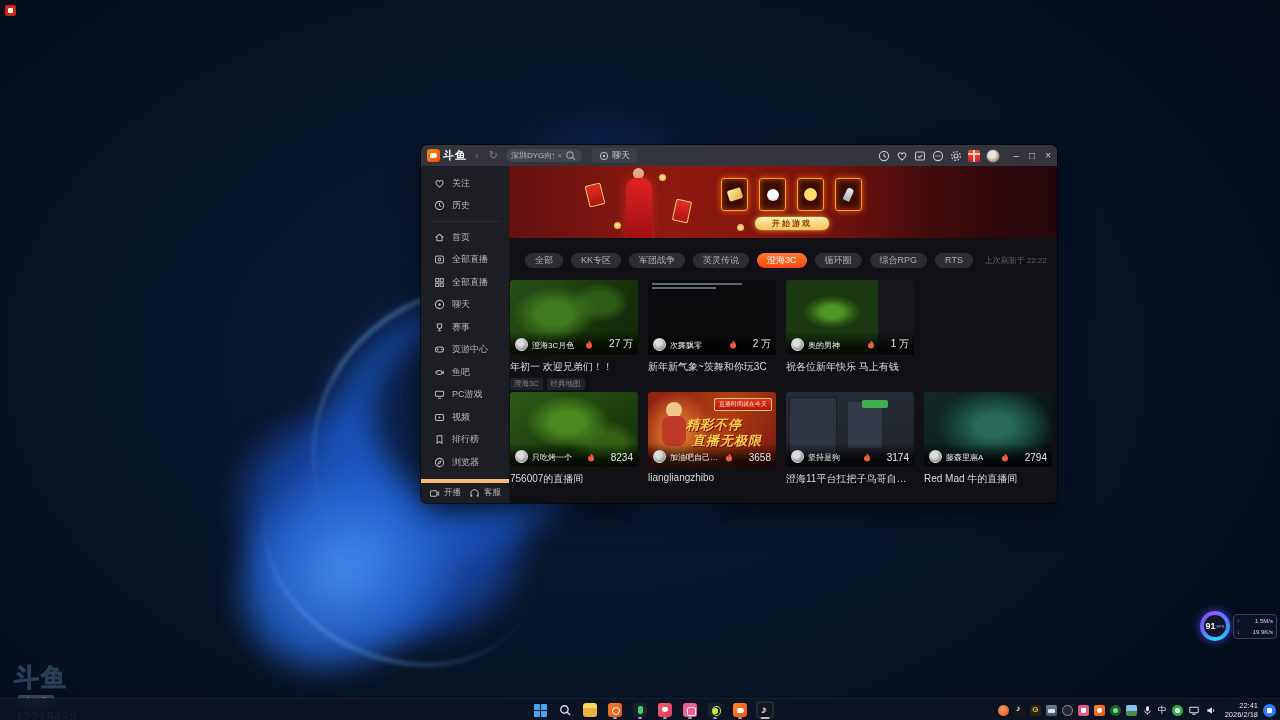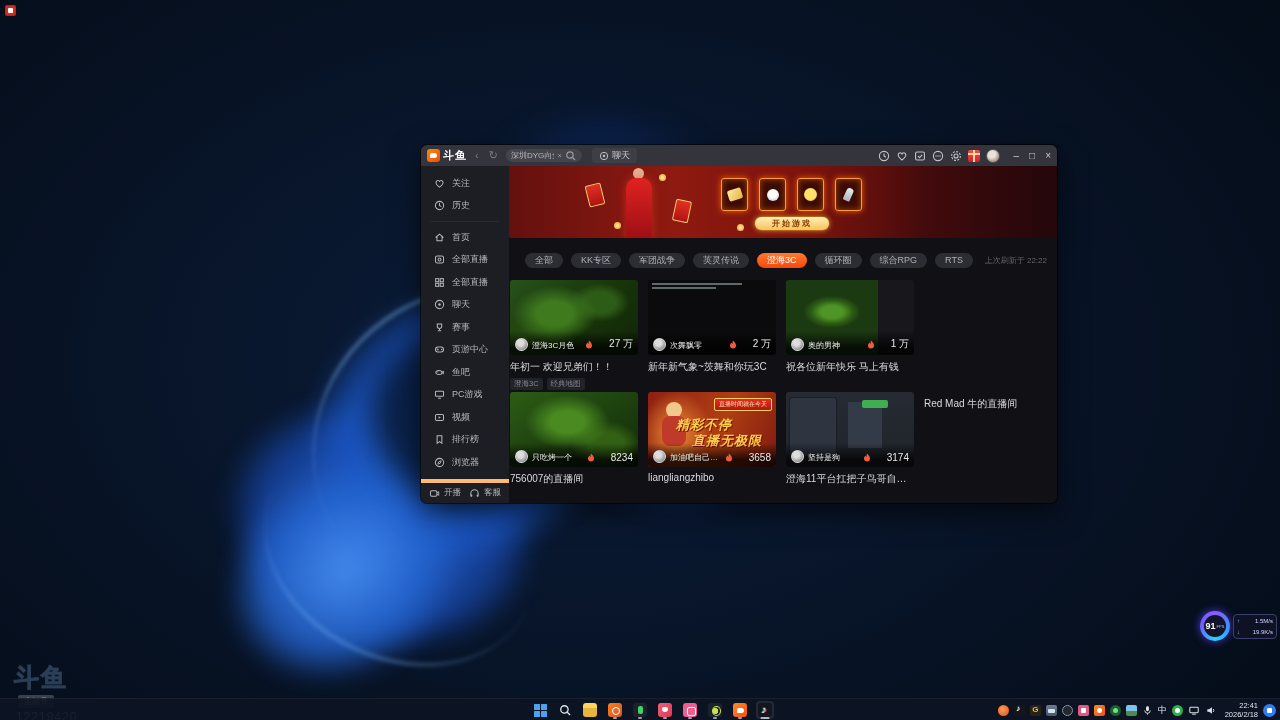--- a/index.html
+++ b/index.html
@@ -161,21 +161,21 @@
   .t4 { background:radial-gradient(70px 44px at 55% 35%,#3fae4e 0 25%,#1e6a38 55%,transparent 85%),
         radial-gradient(50px 30px at 25% 70%,#2c8c56 0 35%,transparent 80%),
         linear-gradient(120deg,#143a22,#0c2014); }
   .t5 { background:radial-gradient(56px 36px at 45% 40%,#4a8a20 0 30%,transparent 75%),
         radial-gradient(44px 30px at 75% 70%,#336114 0 40%,transparent 80%),
         linear-gradient(150deg,#2c5c16,#1a3a0c 65%,#122708); }
   .t6 { background:radial-gradient(50px 60px at 22% 55%,#d8742c 0 20%,transparent 70%),
         linear-gradient(115deg,#8e2012,#b03e14 55%,#7e1a0e); }
   .t6 .ribbon { position:absolute; right:4px; top:6px; background:linear-gradient(180deg,#e03020,#b01810);
         border:1px solid #ffcf6e; color:#ffe9b0; font-size:6px; padding:1px 4px; border-radius:2px; }
-  .t6 .big1 { position:absolute; left:28px; top:24px; font-size:13px; font-weight:900; font-style:italic;
+  .t6 .big1 { position:absolute; left:38px; top:24px; font-size:13px; font-weight:900; font-style:italic;
         color:#ffd24a; text-shadow:1px 1px 0 #7a1004; letter-spacing:1px; }
   .t6 .big2 { position:absolute; left:44px; top:40px; font-size:13px; font-weight:900; font-style:italic;
         color:#ffd24a; text-shadow:1px 1px 0 #7a1004; letter-spacing:1px; }
   .t6 .chr { position:absolute; left:18px; top:10px; width:16px; height:16px; border-radius:50%; background:#f0c88c; }
   .t6 .chrb { position:absolute; left:14px; top:24px; width:24px; height:30px; border-radius:8px; background:#c03a2a; }
   .t7 { background:linear-gradient(#262b33,#1f242b); }
   .t7::before { content:""; position:absolute; left:4px; top:6px; width:46px; height:58px; background:#2e3440;
         border-radius:2px; box-shadow:52px -2px 0 -6px #343b48, 0 0 0 1px #1a1e26; }
   .t7::after { content:""; position:absolute; right:26px; top:8px; width:26px; height:8px; background:#3fae4e; border-radius:2px; }
   .t8 { background:radial-gradient(70px 46px at 55% 45%,#2a6a58 0 25%,#17443c 55%,transparent 85%),
@@ -573,20 +573,32 @@
                   <path d="M4 0.5 C5.6 2 7 3.6 7 5.6 A3 3 0 0 1 1 5.6 C1 4.4 1.8 3.4 2.6 2.6 C2.8 3.4 3.4 3.8 3.8 3.6 C3.4 2.6 3.6 1.4 4 0.5 Z" fill="#f05c3c"></path>
                 </svg>
                 <span>3174</span>
               </span>
           </div>
         </div>
         <div class="ctitle">澄海11平台扛把子鸟哥自信横扫...</div>
       </div>
 
       <div class="card r2 col4">
+        <div class="thumb t8">
+          <div class="ovl">
+              <span class="s-avatar"></span>
+            <span class="s-name">藤森里惠A</span>
+            <span class="heat">
+                <svg class="flame" viewBox="0 0 8 9">
+                  <path d="M4 0.5 C5.6 2 7 3.6 7 5.6 A3 3 0 0 1 1 5.6 C1 4.4 1.8 3.4 2.6 2.6 C2.8 3.4 3.4 3.8 3.8 3.6 C3.4 2.6 3.6 1.4 4 0.5 Z" fill="#f05c3c"></path>
+                </svg>
+                <span>2794</span>
+              </span>
+          </div>
+        </div>
         <div class="ctitle">Red Mad 牛的直播间</div>
       </div>
 
     </div>
   </div>
 
   <div class="taskbar">
     <div class="tb-center">
       <div class="tb-item">
           <span class="winlogo">

